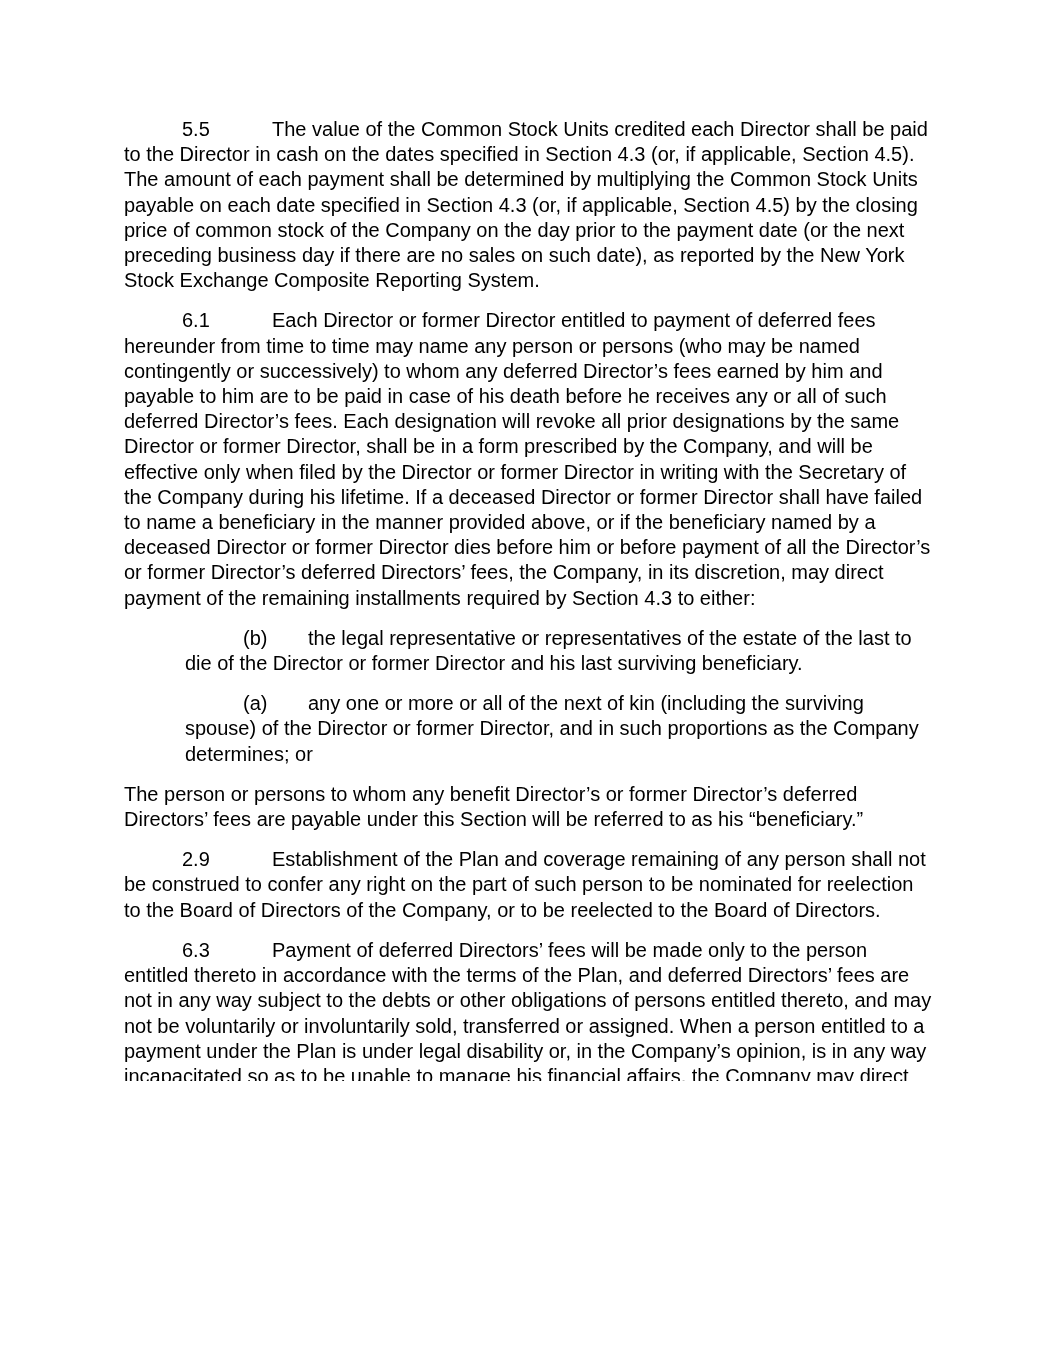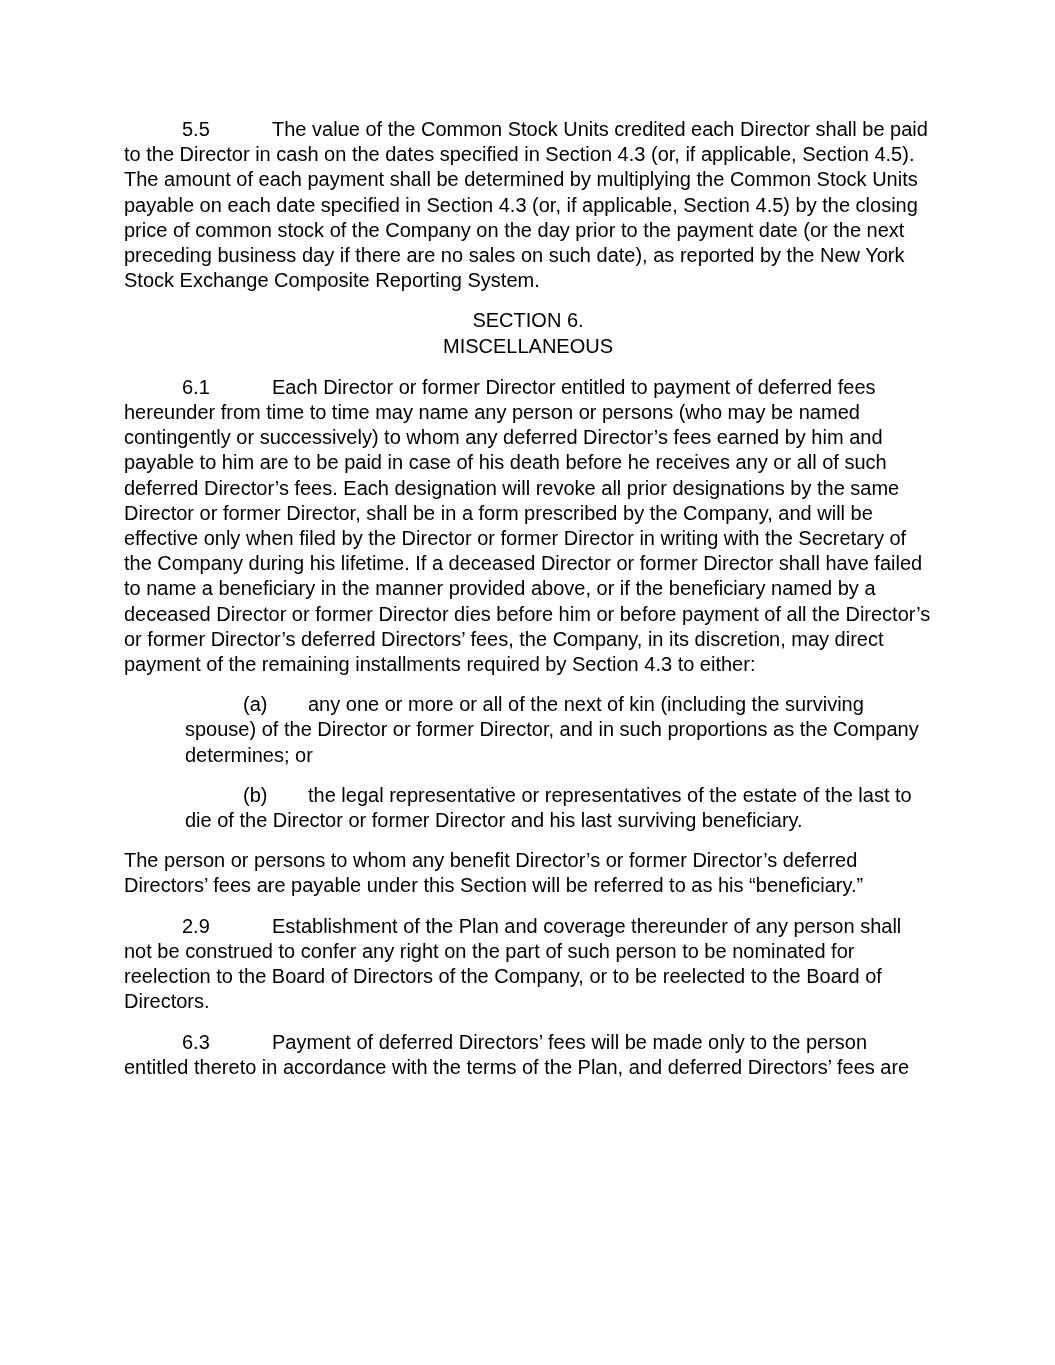--- a/index.html
+++ b/index.html
@@ -52,32 +52,28 @@
     text-align: center;
   }
 </style>
 </head>
 <body>
 
 <div class="page">
 
   <p class="para numbered"><span class="pnum">5.5</span><span>The value of the Common Stock Units credited each Director shall be paid to the Director in cash on the dates specified in Section 4.3 (or, if applicable, Section 4.5). The amount of each payment shall be determined by multiplying the Common Stock Units payable on each date specified in Section 4.3 (or, if applicable, Section 4.5) by the closing price of common stock of the Company on the day prior to the payment date (or the next preceding business day if there are no sales on such date), as reported by the New York Stock Exchange Composite Reporting System.</span></p>
 
-  <div class="heading">
-    <div>SECTION 6.</div>
-    <div>MISCELLANEOUS</div>
-  </div>
 
   <p class="para numbered"><span class="pnum">6.1</span><span>Each Director or former Director entitled to payment of deferred fees hereunder from time to time may name any person or persons (who may be named contingently or successively) to whom any deferred Director’s fees earned by him and payable to him are to be paid in case of his death before he receives any or all of such deferred Director’s fees.  Each designation will revoke all prior designations by the same Director or former Director, shall be in a form prescribed by the Company, and will be effective only when filed by the Director or former Director in writing with the Secretary of the Company during his lifetime. If a deceased Director or former Director shall have failed to name a beneficiary in the manner provided above, or if the beneficiary named by a deceased Director or former Director dies before him or before payment of all the Director’s or former Director’s deferred Directors’ fees, the Company, in its discretion, may direct payment of the remaining installments required by Section 4.3 to either:</span></p>
 
+  <div class="sub-item"><span class="item-label">(b)</span><span>the legal representative or representatives of the estate of the last to die of the Director or former Director and his last surviving beneficiary.</span></div>
+
   <div class="sub-item"><span class="item-label">(a)</span><span>any one or more or all of the next of kin (including the surviving spouse) of the Director or former Director, and in such proportions as the Company determines; or</span></div>
-
-  <div class="sub-item"><span class="item-label">(b)</span><span>the legal representative or representatives of the estate of the last to die of the Director or former Director and his last surviving beneficiary.</span></div>
 
   <p class="para"><span>The person or persons to whom any benefit Director’s or former Director’s deferred Directors’ fees are payable under this Section will be referred to as his “beneficiary.”</span></p>
 
-  <p class="para numbered"><span class="pnum">2.9</span><span>Establishment of the Plan and coverage thereunder of any person shall not be construed to confer any right on the part of such person to be nominated for reelection to the Board of Directors of the Company, or to be reelected to the Board of Directors.</span></p>
+  <p class="para numbered"><span class="pnum">2.9</span><span>Establishment of the Plan and coverage remaining of any person shall not be construed to confer any right on the part of such person to be nominated for reelection to the Board of Directors of the Company, or to be reelected to the Board of Directors.</span></p>
 
   <p class="para numbered"><span class="pnum">6.3</span><span>Payment of deferred Directors’ fees will be made only to the person entitled thereto in accordance with the terms of the Plan, and deferred Directors’ fees are not in any way subject to the debts or other obligations of persons entitled thereto, and may not be voluntarily or involuntarily sold, transferred or assigned. When a person entitled to a payment under the Plan is under legal disability or, in the Company’s opinion, is in any way incapacitated so as to be unable to manage his financial affairs, the Company may direct that payment be made to such person’s legal representative, or to a relative or friend of such person for his benefit. Any payment made in accordance with the preceding sentence shall be in complete discharge of the Company’s obligation to make such payment under the Plan.</span></p>
 
   <div class="page-number">7</div>
 
 </div>
 
 </body></html>

